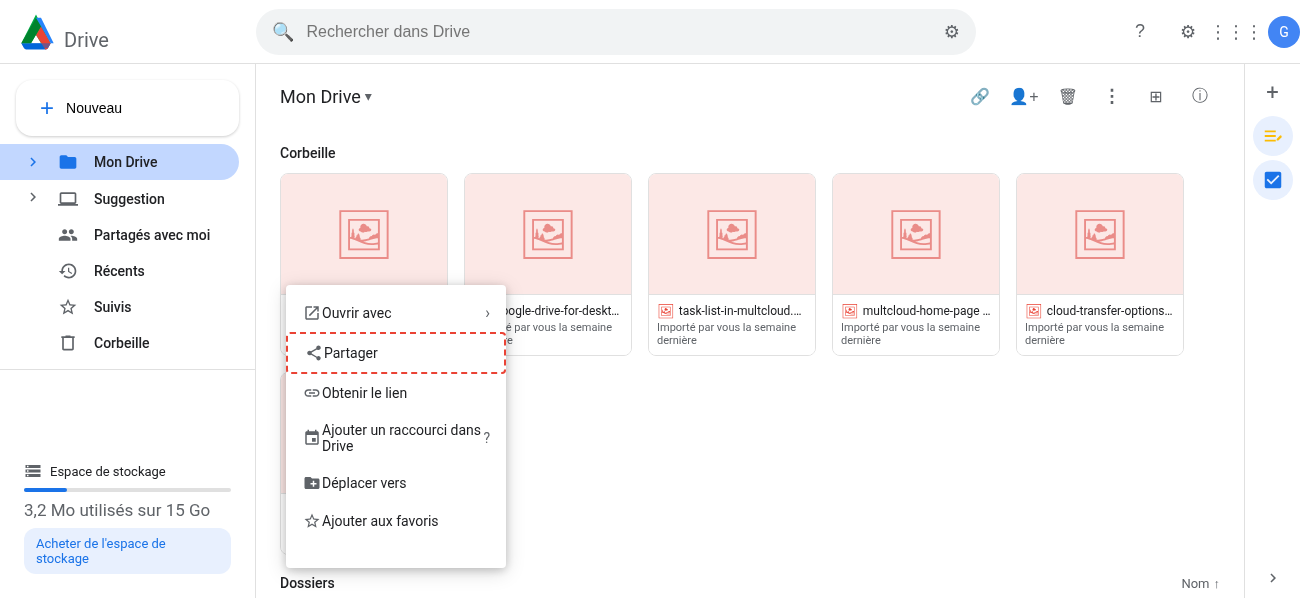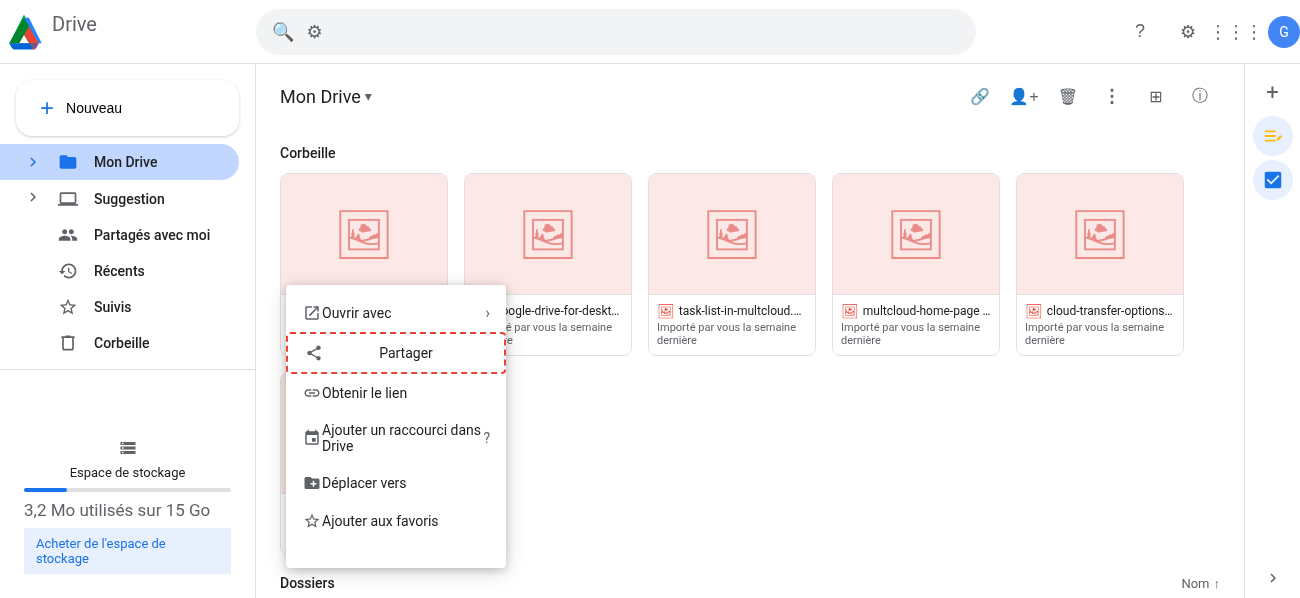--- a/index.html
+++ b/index.html
@@ -19,21 +19,21 @@
     
     .new-btn { display: flex; align-items: center; gap: 12px; margin: 8px 16px; padding: 16px 24px; border-radius: 16px; box-shadow: 0 1px 3px rgba(0,0,0,0.2); cursor: pointer; font-size: 14px; font-weight: 500; background: #fff; border: none; width: calc(100% - 32px); }
     .sidebar-item { display: flex; align-items: center; gap: 16px; padding: 8px 24px; border-radius: 0 24px 24px 0; margin-right: 16px; cursor: pointer; font-size: 14px; font-weight: 500; color: #202124; }
     .sidebar-item.active { background: #c2d7ff; }
     .sidebar-item-label { font-size: 14px; }
     .sidebar-divider { height: 1px; background: #e0e0e0; margin: 8px 0; }
     .storage-section { padding: 16px 24px; margin-top: auto; }
     .storage-bar-bg { height: 4px; background: #e0e0e0; border-radius: 2px; margin: 8px 0; }
     .storage-bar-fill { height: 100%; background: #1a73e8; border-radius: 2px; width: 21%; }
     .storage-text { font-size: 17px; color: #5f6368; }
-    .upgrade-link { display: block; margin-top: 8px; background: #e8f0fe; border-radius: 0; padding: 8px 12px; font-size: 13px; color: #1a73e8; cursor: pointer; text-decoration: none; }
+    .upgrade-link { display: block; margin-top: 8px; background: #e8f0fe; border-radius: 12px; padding: 8px 12px; font-size: 13px; color: #1a73e8; cursor: pointer; text-decoration: none; }
 
     
     .breadcrumb-bar { display: flex; align-items: center; padding: 12px 24px; gap: 8px; border-bottom: 1px solid transparent; }
     .breadcrumb-title { font-size: 18px; font-weight: 400; color: #202124; display: flex; align-items: center; gap: 4px; }
     .breadcrumb-actions { display: flex; align-items: center; gap: 4px; margin-left: auto; }
 
     .content-area { padding: 0 24px; overflow-y: auto; flex: 1; }
     .section-label { font-size: 14px; font-weight: 500; color: #202124; margin: 16px 0 12px; }
 
     
@@ -48,21 +48,21 @@
     .file-meta { font-size: 11px; color: #5f6368; margin-top: 2px; }
 
     
     .folders-header { display: flex; align-items: center; justify-content: space-between; margin: 20px 0 8px; }
     .folders-header-label { font-size: 14px; font-weight: 500; color: #202124; }
     .sort-label { font-size: 13px; color: #5f6368; display: flex; align-items: center; gap: 4px; cursor: pointer; }
 
     
     .context-menu { position: absolute; left: 286px; top: 285px; background: #fff; border-radius: 4px; box-shadow: 0 2px 10px rgba(0,0,0,0.2), 0 4px 20px rgba(0,0,0,0.15); z-index: 100; width: 220px; padding: 8px 0; }
     .menu-item { display: flex; align-items: center; gap: 0; padding: 10px 16px; font-size: 14px; color: #202124; cursor: pointer; position: relative; }
-    .menu-item.highlighted { border: 2px dashed #ea4335; border-radius: 4px; background: transparent; text-align: center; }
+    .menu-item.highlighted { border: 2px dashed #ea4335; border-radius: 4px; background: transparent; }
     .menu-icon { font-size: 18px; color: #5f6368; width: 20px; display: flex; align-items: center; justify-content: center; }
     .menu-label { flex: 1; }
     .menu-arrow { font-size: 16px; color: #5f6368; }
 
     
     .right-panel-icon { width: 40px; height: 40px; display: flex; align-items: center; justify-content: center; border-radius: 50%; cursor: pointer; font-size: 20px; color: #5f6368; }
     .right-panel-icon.active { color: #1a73e8; }
 
     
     .drive-logo { display: flex; align-items: center; gap: 8px; }
@@ -71,34 +71,35 @@
     
     .overlay { position: absolute; top: 0; left: 0; right: 0; bottom: 0; z-index: 50; }
   </style>
 </head>
 <body>
 
 <div class="app" style="position:relative;">
 
   <div style="position:absolute;top:0;left:0;right:0;height:64px;display:flex;align-items:center;border-bottom:1px solid #e0e0e0;background:#fff;z-index:10;">
 
-    <div class="drive-logo" style="width:256px;flex-shrink:0;padding-left:4px;display:flex;align-items:flex-start;gap:8px;">
+    <div class="drive-logo" style="width:256px;flex-shrink:0;padding-left:16px;display:flex;align-items:flex-end;gap:8px;">
       <svg class="logo-svg" viewBox="0 0 48 48">
         <path d="M6.4 37.6L9.6 43.2C10.24 44.32 11.52 45 12.8 45H35.2c1.28 0 2.56-.68 3.2-1.8l3.2-5.6H6.4z" fill="#0066da"></path>
         <path d="M24 3L6.4 37.6H18l6-10.4 6 10.4h11.6L24 3z" fill="#00ac47"></path>
         <path d="M35.2 45c1.28 0 2.56-.68 3.2-1.8L41.6 37.6 30 17.2l-6 10.4 11.2 17.4z" fill="#ea4335"></path>
         <path d="M6.4 37.6H18L30 17.2 24 7 6.4 37.6z" fill="#00832d"></path>
         <path d="M24 7l6 10.2 11.6 20.4h3.6L30 7H24z" fill="#2684fc"></path>
         <path d="M41.6 37.6H6.4l3.2 5.6h28.8l3.2-5.6z" fill="#0066da" opacity="0.5"></path>
       </svg>
       <span class="logo-text">Drive</span>
     </div>
 
     <div class="search-bar" style="flex:1;max-width:720px;">
       <span style="color:#5f6368;font-size:18px;">🔍</span>
+      <input class="search-input" type="text" placeholder="Rechercher dans Drive" style="">
       <span style="color:#5f6368;font-size:18px;cursor:pointer;">⚙</span>
     </div>
 
     <div class="header-right">
       <button class="icon-btn" title="Aide">?</button>
       <button class="icon-btn" title="Paramètres">⚙</button>
       <button class="icon-btn" title="Applications Google">⋮⋮⋮</button>
       <div style="width:32px;height:32px;border-radius:50%;background:#4285f4;margin-left:4px;cursor:pointer;display:flex;align-items:center;justify-content:center;color:#fff;font-size:14px;">G</div>
     </div>
   </div>
@@ -163,21 +164,21 @@
         <span style="width:18px;"></span>
         <svg width="20" height="20" viewBox="0 0 24 24" fill="#5f6368">
             <path d="M15 4V3H9v1H4v2h1v13c0 1.1.9 2 2 2h10c1.1 0 2-.9 2-2V6h1V4h-5zm2 15H7V6h10v13z"></path>
           </svg>
         <span class="sidebar-item-label">Corbeille</span>
       </div>
 
       <div class="sidebar-divider"></div>
 
       <div class="storage-section">
-        <div style="display:flex;align-items:center;gap:8px;margin-bottom:4px;flex-direction:column;">
+        <div style="display:flex;align-items:center;gap:8px;margin-bottom:4px;">
           <svg width="18" height="18" viewBox="0 0 24 24" fill="#5f6368">
               <path d="M2 20h20v-4H2v4zm2-3h2v2H4v-2zM2 4v4h20V4H2zm4 3H4V5h2v2zm-4 7h20v-4H2v4zm2-3h2v2H4v-2z"></path>
             </svg>
           <span>Espace de stockage</span>
         </div>
         <div class="storage-bar-bg">
           <div class="storage-bar-fill"></div>
         </div>
         <div class="storage-text">3,2 Mo utilisés sur 15 Go</div>
         <a class="upgrade-link">Acheter de l'espace de stockage</a>

